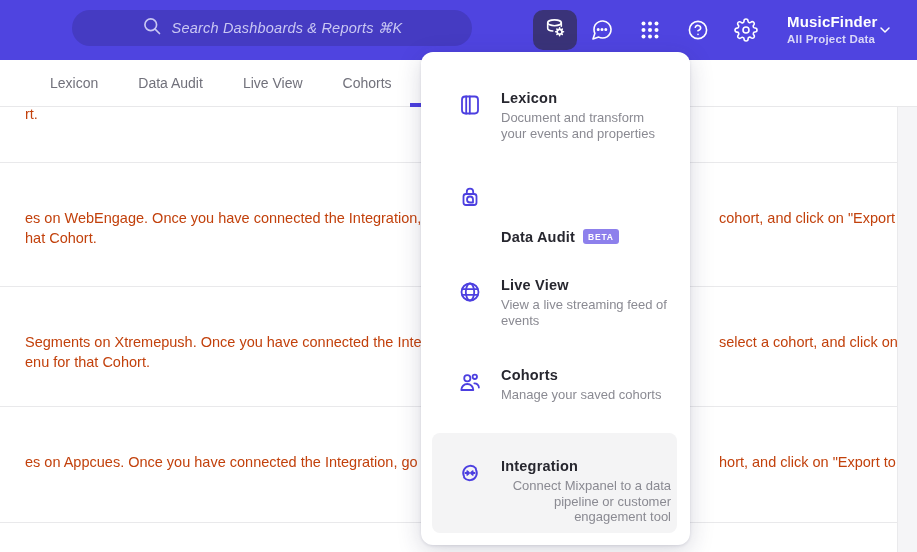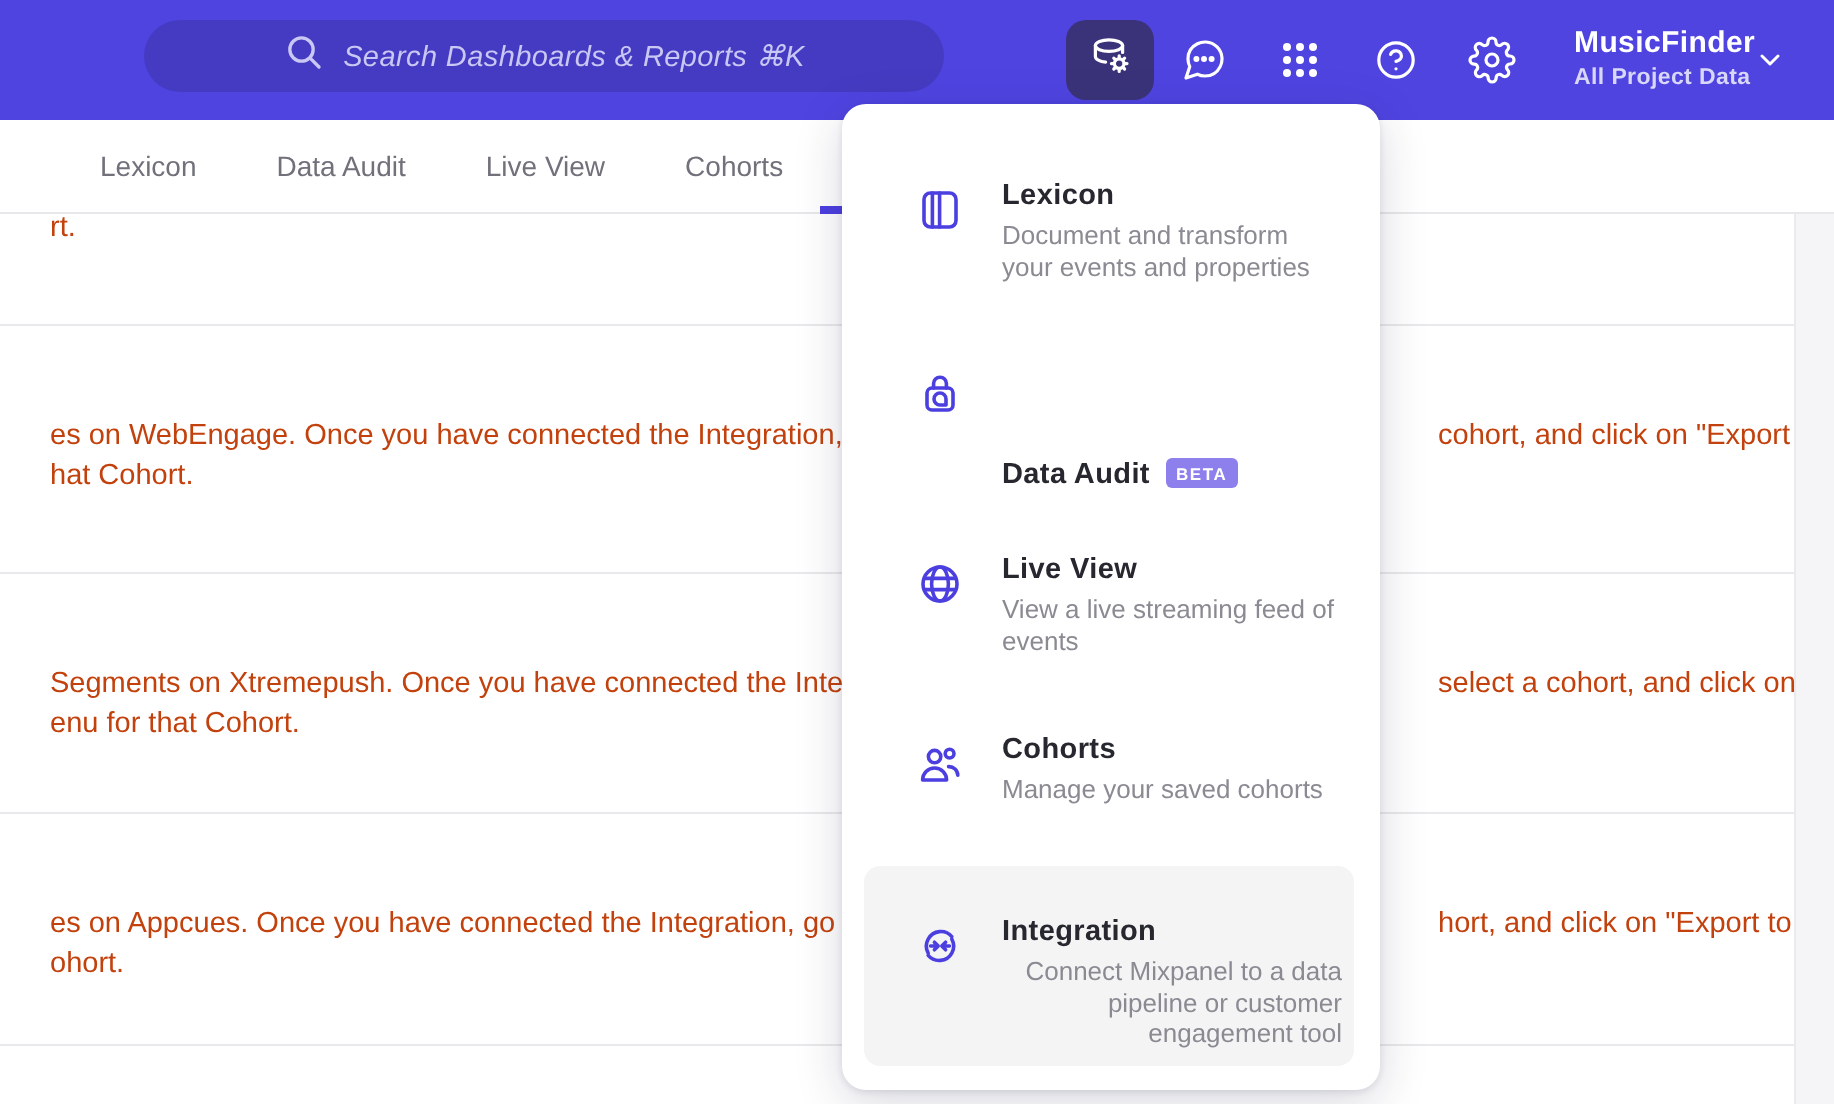--- a/index.html
+++ b/index.html
@@ -103,21 +103,20 @@
   <div>Segments on Xtremepush. Once you have connected the Integration,</div>
   <div>enu for that Cohort.</div>
 </div>
 <div class="content-text" style="left:694px; top:333px;text-align:right;">
   <div>select a cohort, and click on</div>
 </div>
 <div class="divider" style="top:406px;"></div>
 
 <div class="content-text" style="left:0; top:453px;">
   <div>es on Appcues. Once you have connected the Integration, go to the M</div>
-  <div>ohort.</div>
 </div>
 <div class="content-text" style="left:694px; top:453px;">
   <div>hort, and click on "Export to</div>
 </div>
 <div class="divider" style="top:522px;"></div>
 
 <div class="gutter"></div>
 
 <div class="tabbar">
   <div class="tab">Lexicon</div>

